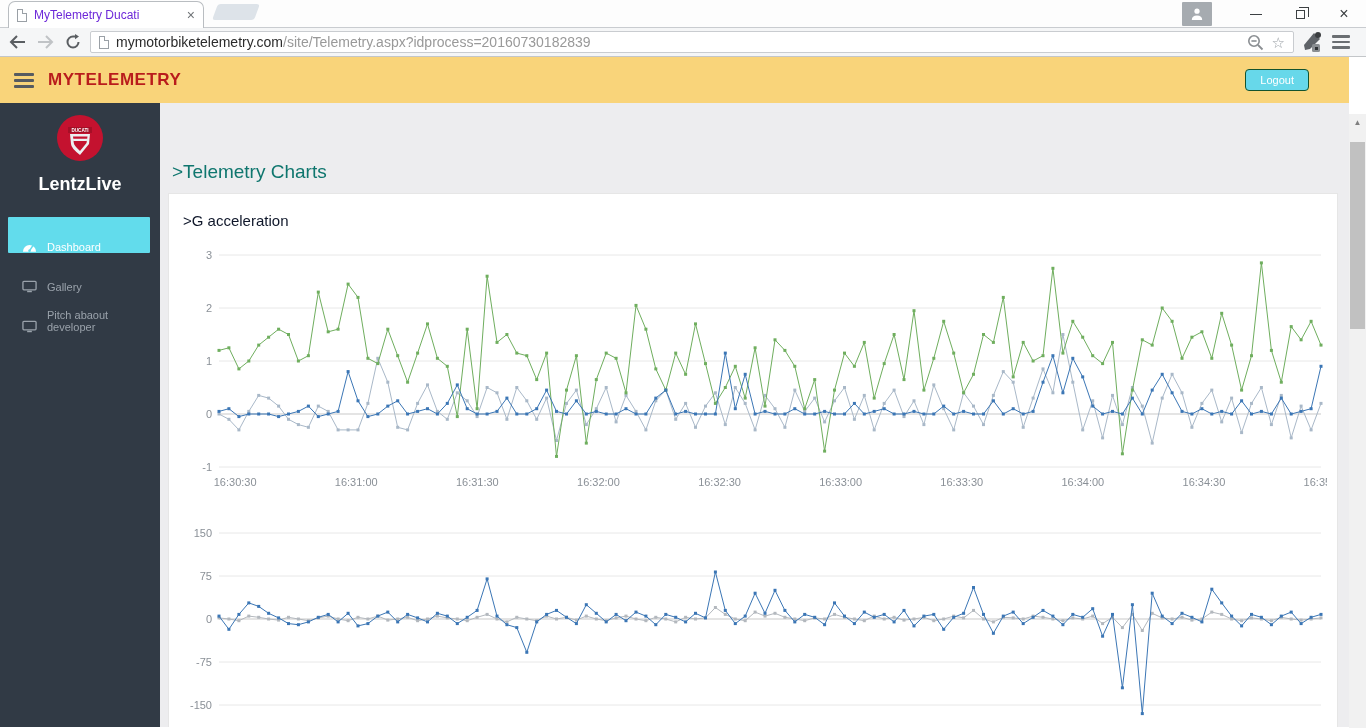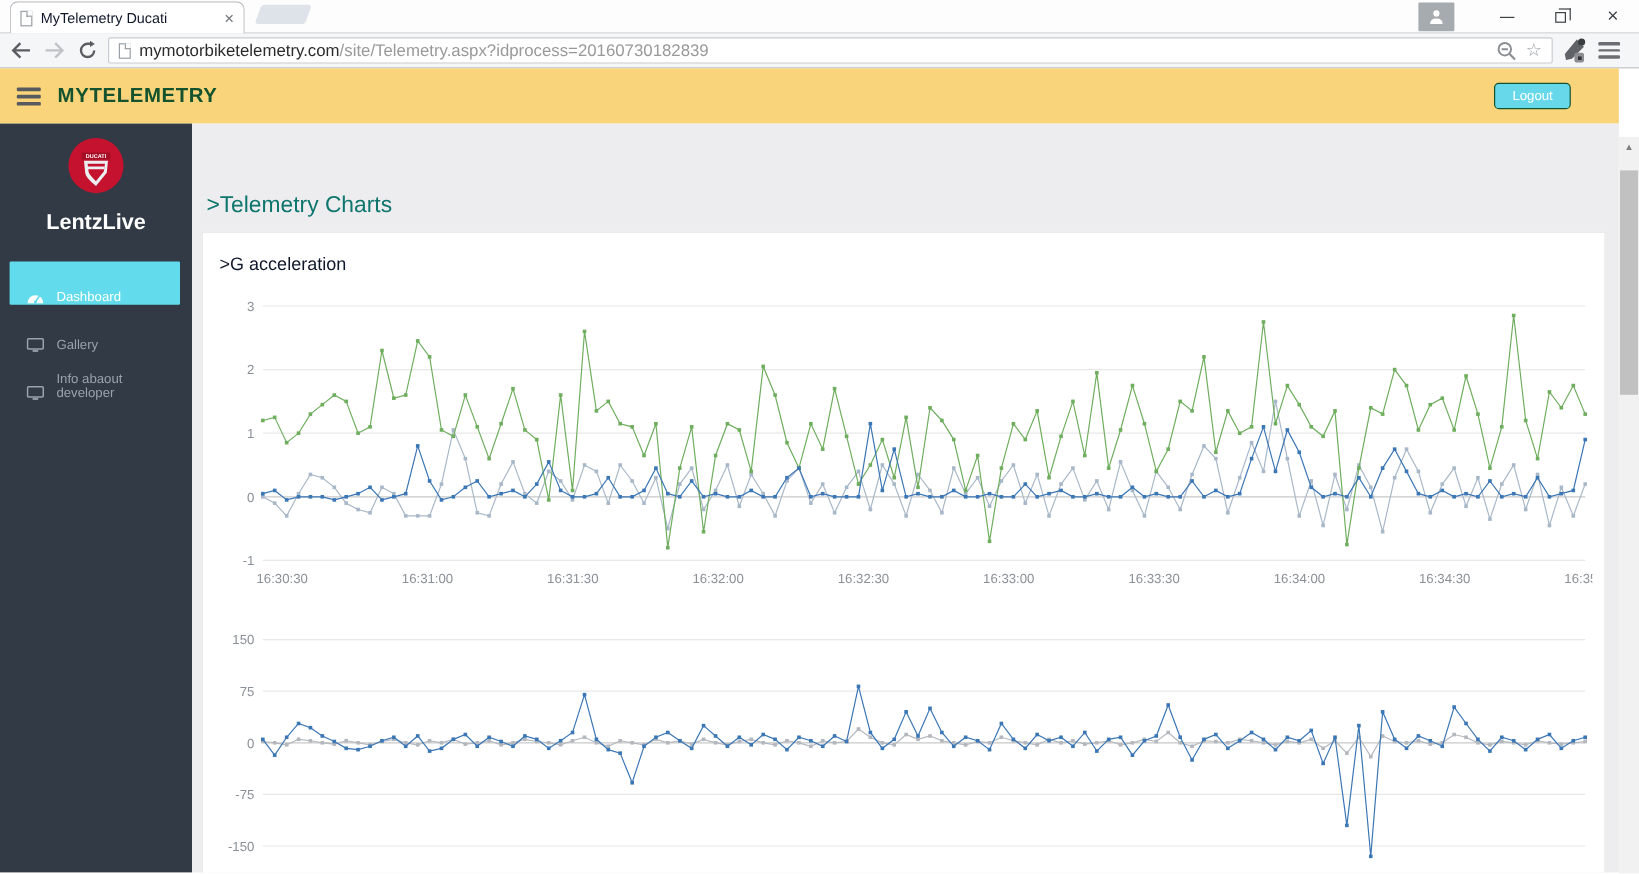--- a/index.html
+++ b/index.html
@@ -8,21 +8,21 @@
   .browser { position:relative; width:1366px; height:728px; background:#fff; }
 
   
   .titlebar { position:relative; height:28px; background:#fdfdfd; border-bottom:1px solid #c9ccd0; }
   .tab { position:absolute; left:8px; top:1px; width:196px; height:27px; background:#fff;
          border:1px solid #b9bdc1; border-bottom:none; border-radius:7px 7px 0 0;
          display:flex; align-items:center; padding:0 8px; gap:7px; }
   .doc-ico { width:10px; height:13px; border:1px solid #9aa0a6; background:#fff; position:relative; flex:0 0 auto; }
   .doc-ico:after { content:""; position:absolute; right:-1px; top:-1px; width:4px; height:4px;
                    background:#fdfdfd; border-left:1px solid #9aa0a6; border-bottom:1px solid #9aa0a6; }
-  .tab-title { font-size:12px; color:#0f172a; white-space:nowrap; overflow:hidden; flex:1; }
+  .tab-title { font-size:12px; color:#6d28d9; white-space:nowrap; overflow:hidden; flex:1; }
   .tab-close { font-size:14px; color:#6f7377; line-height:1; cursor:pointer; }
   .newtab { position:absolute; left:215px; top:4px; width:42px; height:16px; background:#dde3e9;
             border-radius:3px; transform:skewX(-20deg); }
   .win-controls { position:absolute; right:0; top:0; height:28px; display:flex; align-items:center; }
   .profile { width:30px; height:24px; background:#a6abb0; margin-right:22px; display:flex;
              align-items:center; justify-content:center; border-radius:1px; }
   .wc { width:44px; height:28px; display:flex; align-items:center; justify-content:center; color:#3c4043; }
   .minbar { width:12px; border-top:1px solid #3c4043; display:block; }
   .restsq { width:9px; height:9px; border:1px solid #3c4043; position:relative; display:block; }
   .restsq:before { content:""; position:absolute; left:2px; top:-4px; width:9px; height:9px;
@@ -41,21 +41,21 @@
   .bar-right-icons { display:flex; align-items:center; gap:8px; }
   .star { font-size:15px; color:#9aa0a6; line-height:1; }
   .menu-bars { width:18px; display:flex; flex-direction:column; gap:3px; margin-left:4px; }
   .menu-bars span { display:block; height:2.5px; background:#6a6e72; border-radius:1px; }
 
   
   .app-shell { position:relative; height:670px; }
   .hdr { height:46px; background:#f9d47a; display:flex; align-items:center; padding:0 10px; width:1349px; }
   .burger { width:20px; display:flex; flex-direction:column; gap:3px; margin:0 8px 0 4px; cursor:pointer; }
   .burger span { display:block; height:3px; background:#575b60; border-radius:1px; }
-  .brand { color:#14532d; font-weight:bold; font-size:17px; letter-spacing:.5px; margin-left:6px; }
+  .brand { color:#b91c1c; font-weight:bold; font-size:17px; letter-spacing:.5px; margin-left:6px; }
   .logout { margin-left:auto; margin-right:30px; background:#67d8ea; border:1px solid #14532d;
             color:#fff; font-size:11px; padding:4px 14px; border-radius:4px; cursor:pointer; }
 
   
   .row { display:flex; width:1349px; height:624px; }
   .sidebar { width:160px; background:#313a45; flex:0 0 auto; }
   .logo-wrap { text-align:center; padding-top:11px; }
   .user { color:#fff; font-size:18px; font-weight:bold; text-align:center; margin-top:8px; }
   .menu { margin-top:22px; }
   .mitem { height:36px; display:flex; align-items:flex-end; gap:10px; padding-left:14px;
@@ -187,21 +187,21 @@
               <rect x="1" y="1" width="14" height="9" rx="1" fill="none" stroke="#9aa2ab" stroke-width="1.4"></rect>
               <rect x="5.5" y="11" width="5" height="1.6" fill="#9aa2ab"></rect>
             </svg>
             <span>Gallery</span>
           </div>
           <div class="mitem">
             <svg width="15" height="13" viewBox="0 0 16 13">
               <rect x="1" y="1" width="14" height="9" rx="1" fill="none" stroke="#9aa2ab" stroke-width="1.4"></rect>
               <rect x="5.5" y="11" width="5" height="1.6" fill="#9aa2ab"></rect>
             </svg>
-            <span>Info abaout developer</span>
+            <span>Pitch abaout developer</span>
           </div>
         </div>
       </div>
 
       <div class="main">
         <div class="page-title">&gt;Telemetry Charts</div>
         <div class="panel">
           <div class="sec">
             <div class="sec-title">&gt;G acceleration</div>
             <svg class="chart" id="chart-g" width="1146" height="250">

